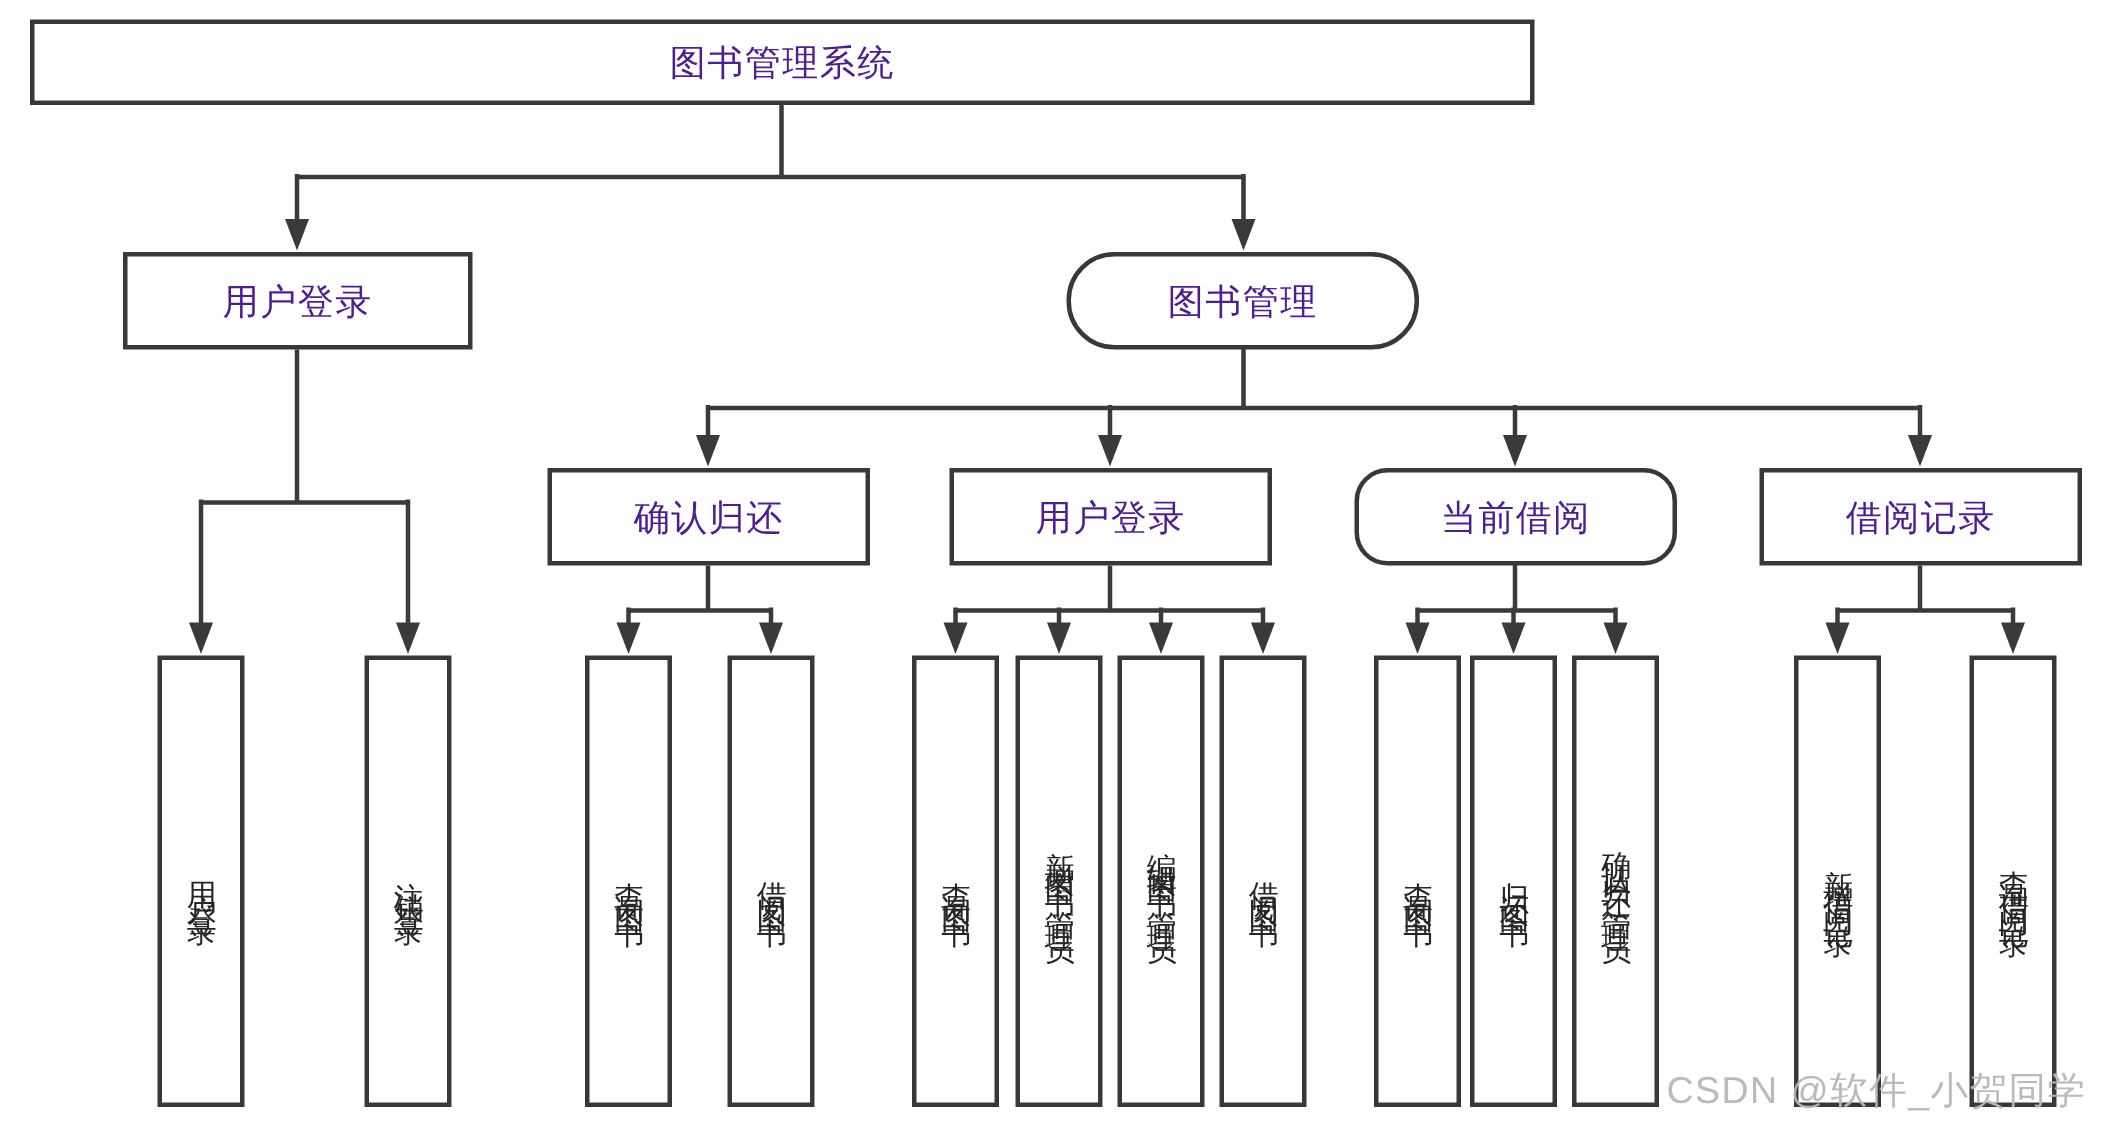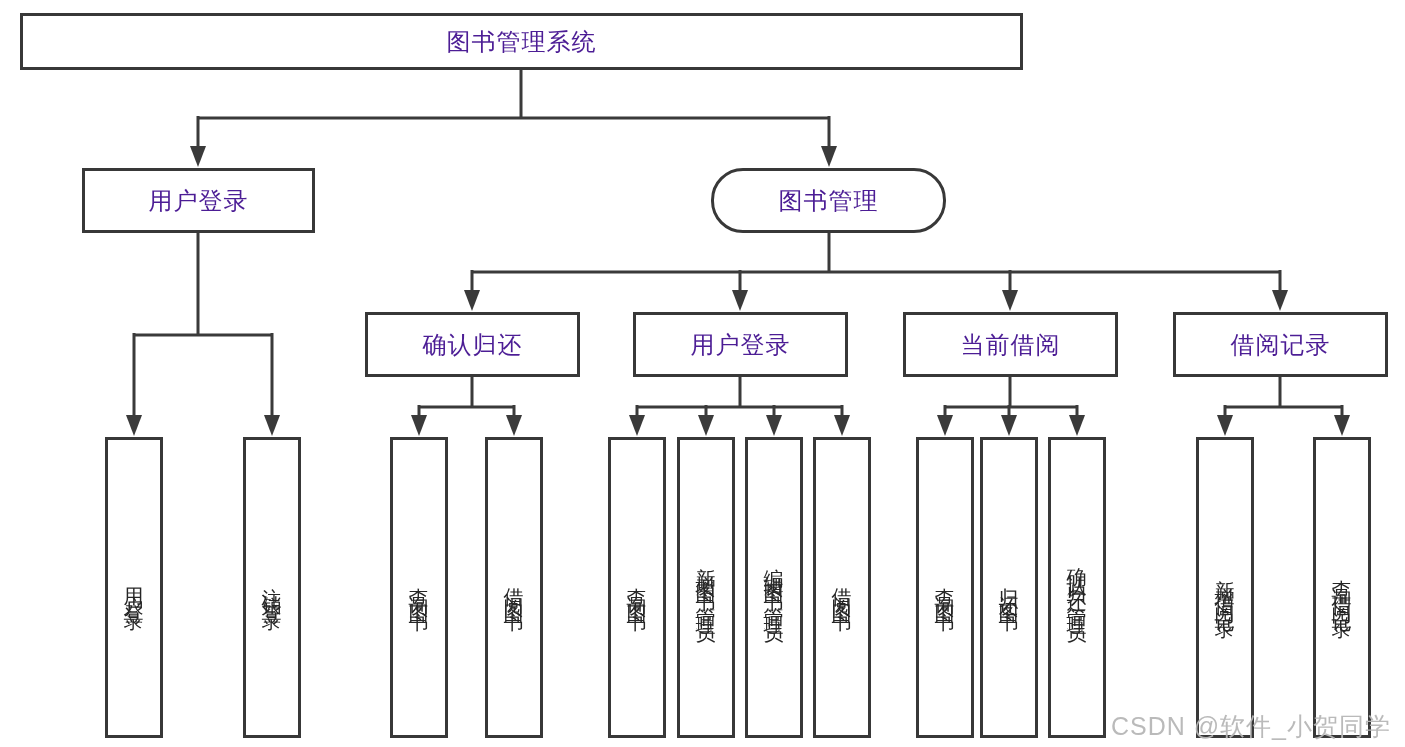--- a/index.html
+++ b/index.html
@@ -75,21 +75,21 @@
     color: rgba(182, 182, 182, 0.95);
     z-index: 3;
     letter-spacing: 1px;
   }
   
   #root-box   { left: 20px;   top: 13px;  width: 1003px; height: 57px; }
   #login-box  { left: 82px;   top: 168px; width: 233px;  height: 65px; }
   #mgmt-box   { left: 711px;  top: 168px; width: 235px;  height: 65px; border-radius: 32px; }
   #l3-rec     { left: 365px;  top: 312px; width: 215px;  height: 65px; }
   #l3-borrow  { left: 633px;  top: 312px; width: 215px;  height: 65px; }
-  #l3-current { left: 903px;  top: 312px; width: 215px;  height: 65px; }
+  #l3-current { left: 903px;  top: 312px; width: 215px;  height: 65px; border-radius: 22px; }
   #l3-records { left: 1173px; top: 312px; width: 215px;  height: 65px; }
   #leaf-a1 { left: 105px;  }
   #leaf-a2 { left: 243px;  }
   #leaf-b1 { left: 390px;  }
   #leaf-b2 { left: 485px;  }
   #leaf-c1 { left: 608px;  }
   #leaf-c2 { left: 677px;  }
   #leaf-c3 { left: 745px;  }
   #leaf-c4 { left: 813px;  }
   #leaf-d1 { left: 916px;  }

